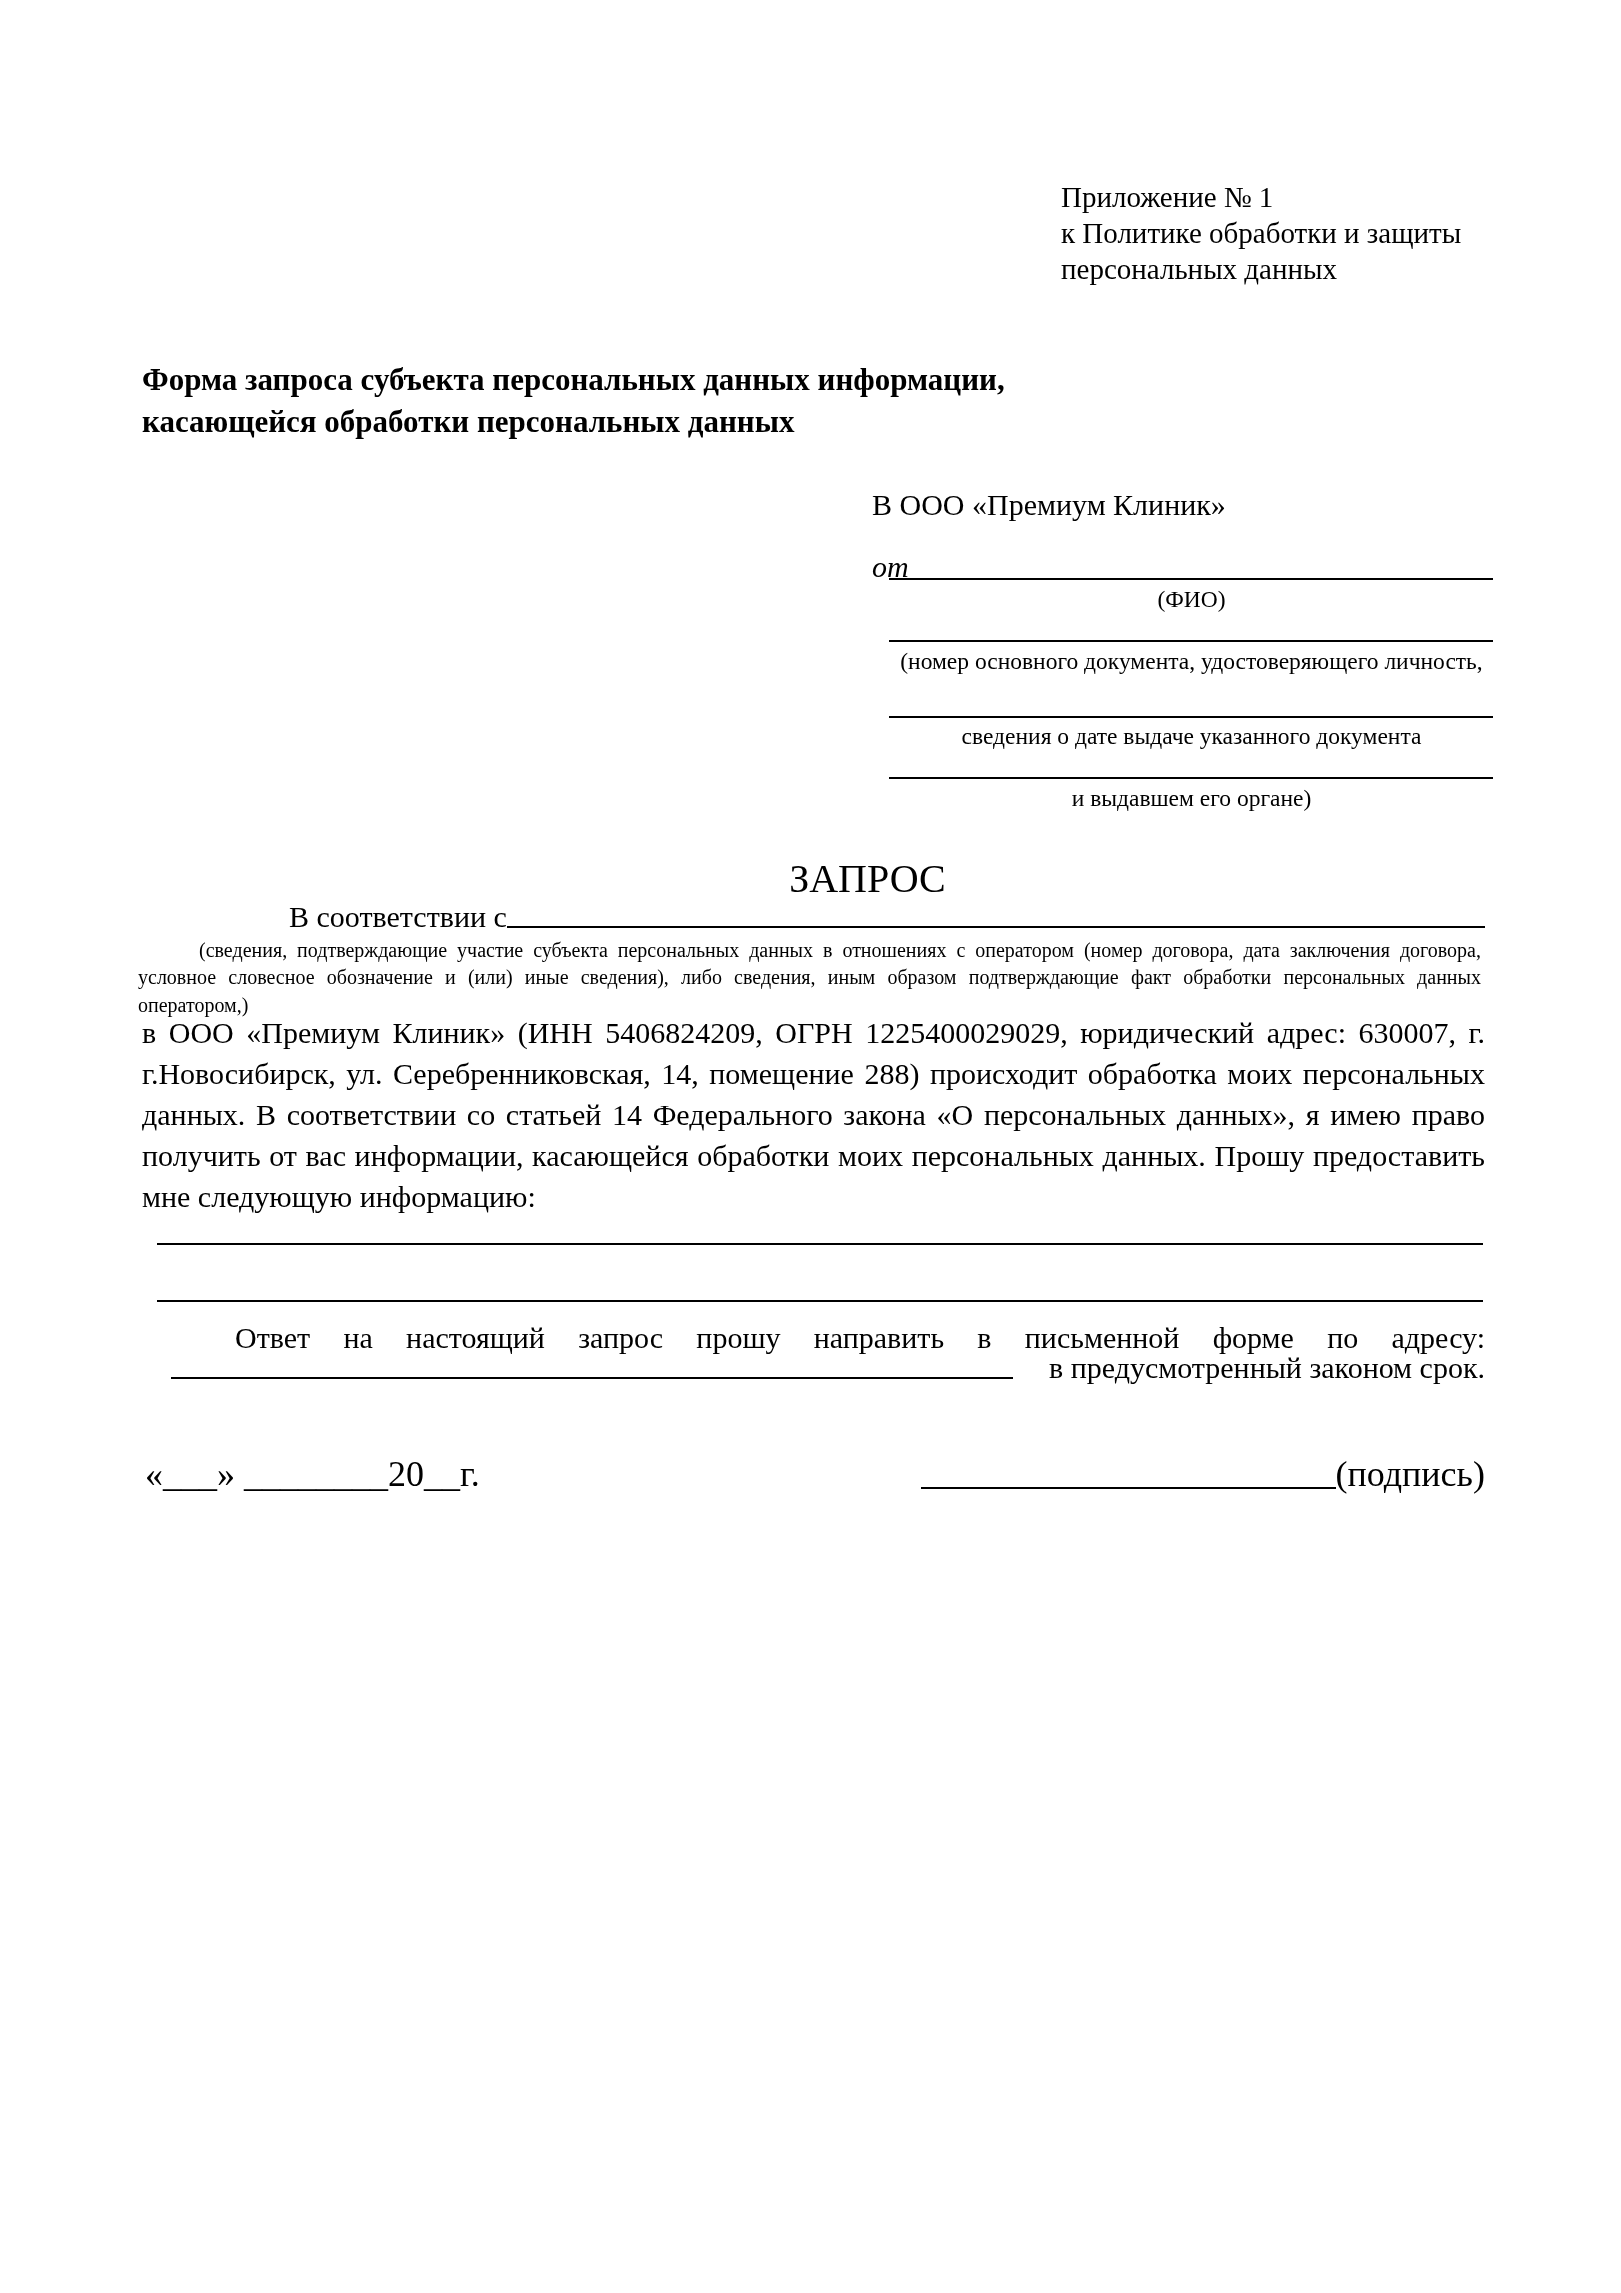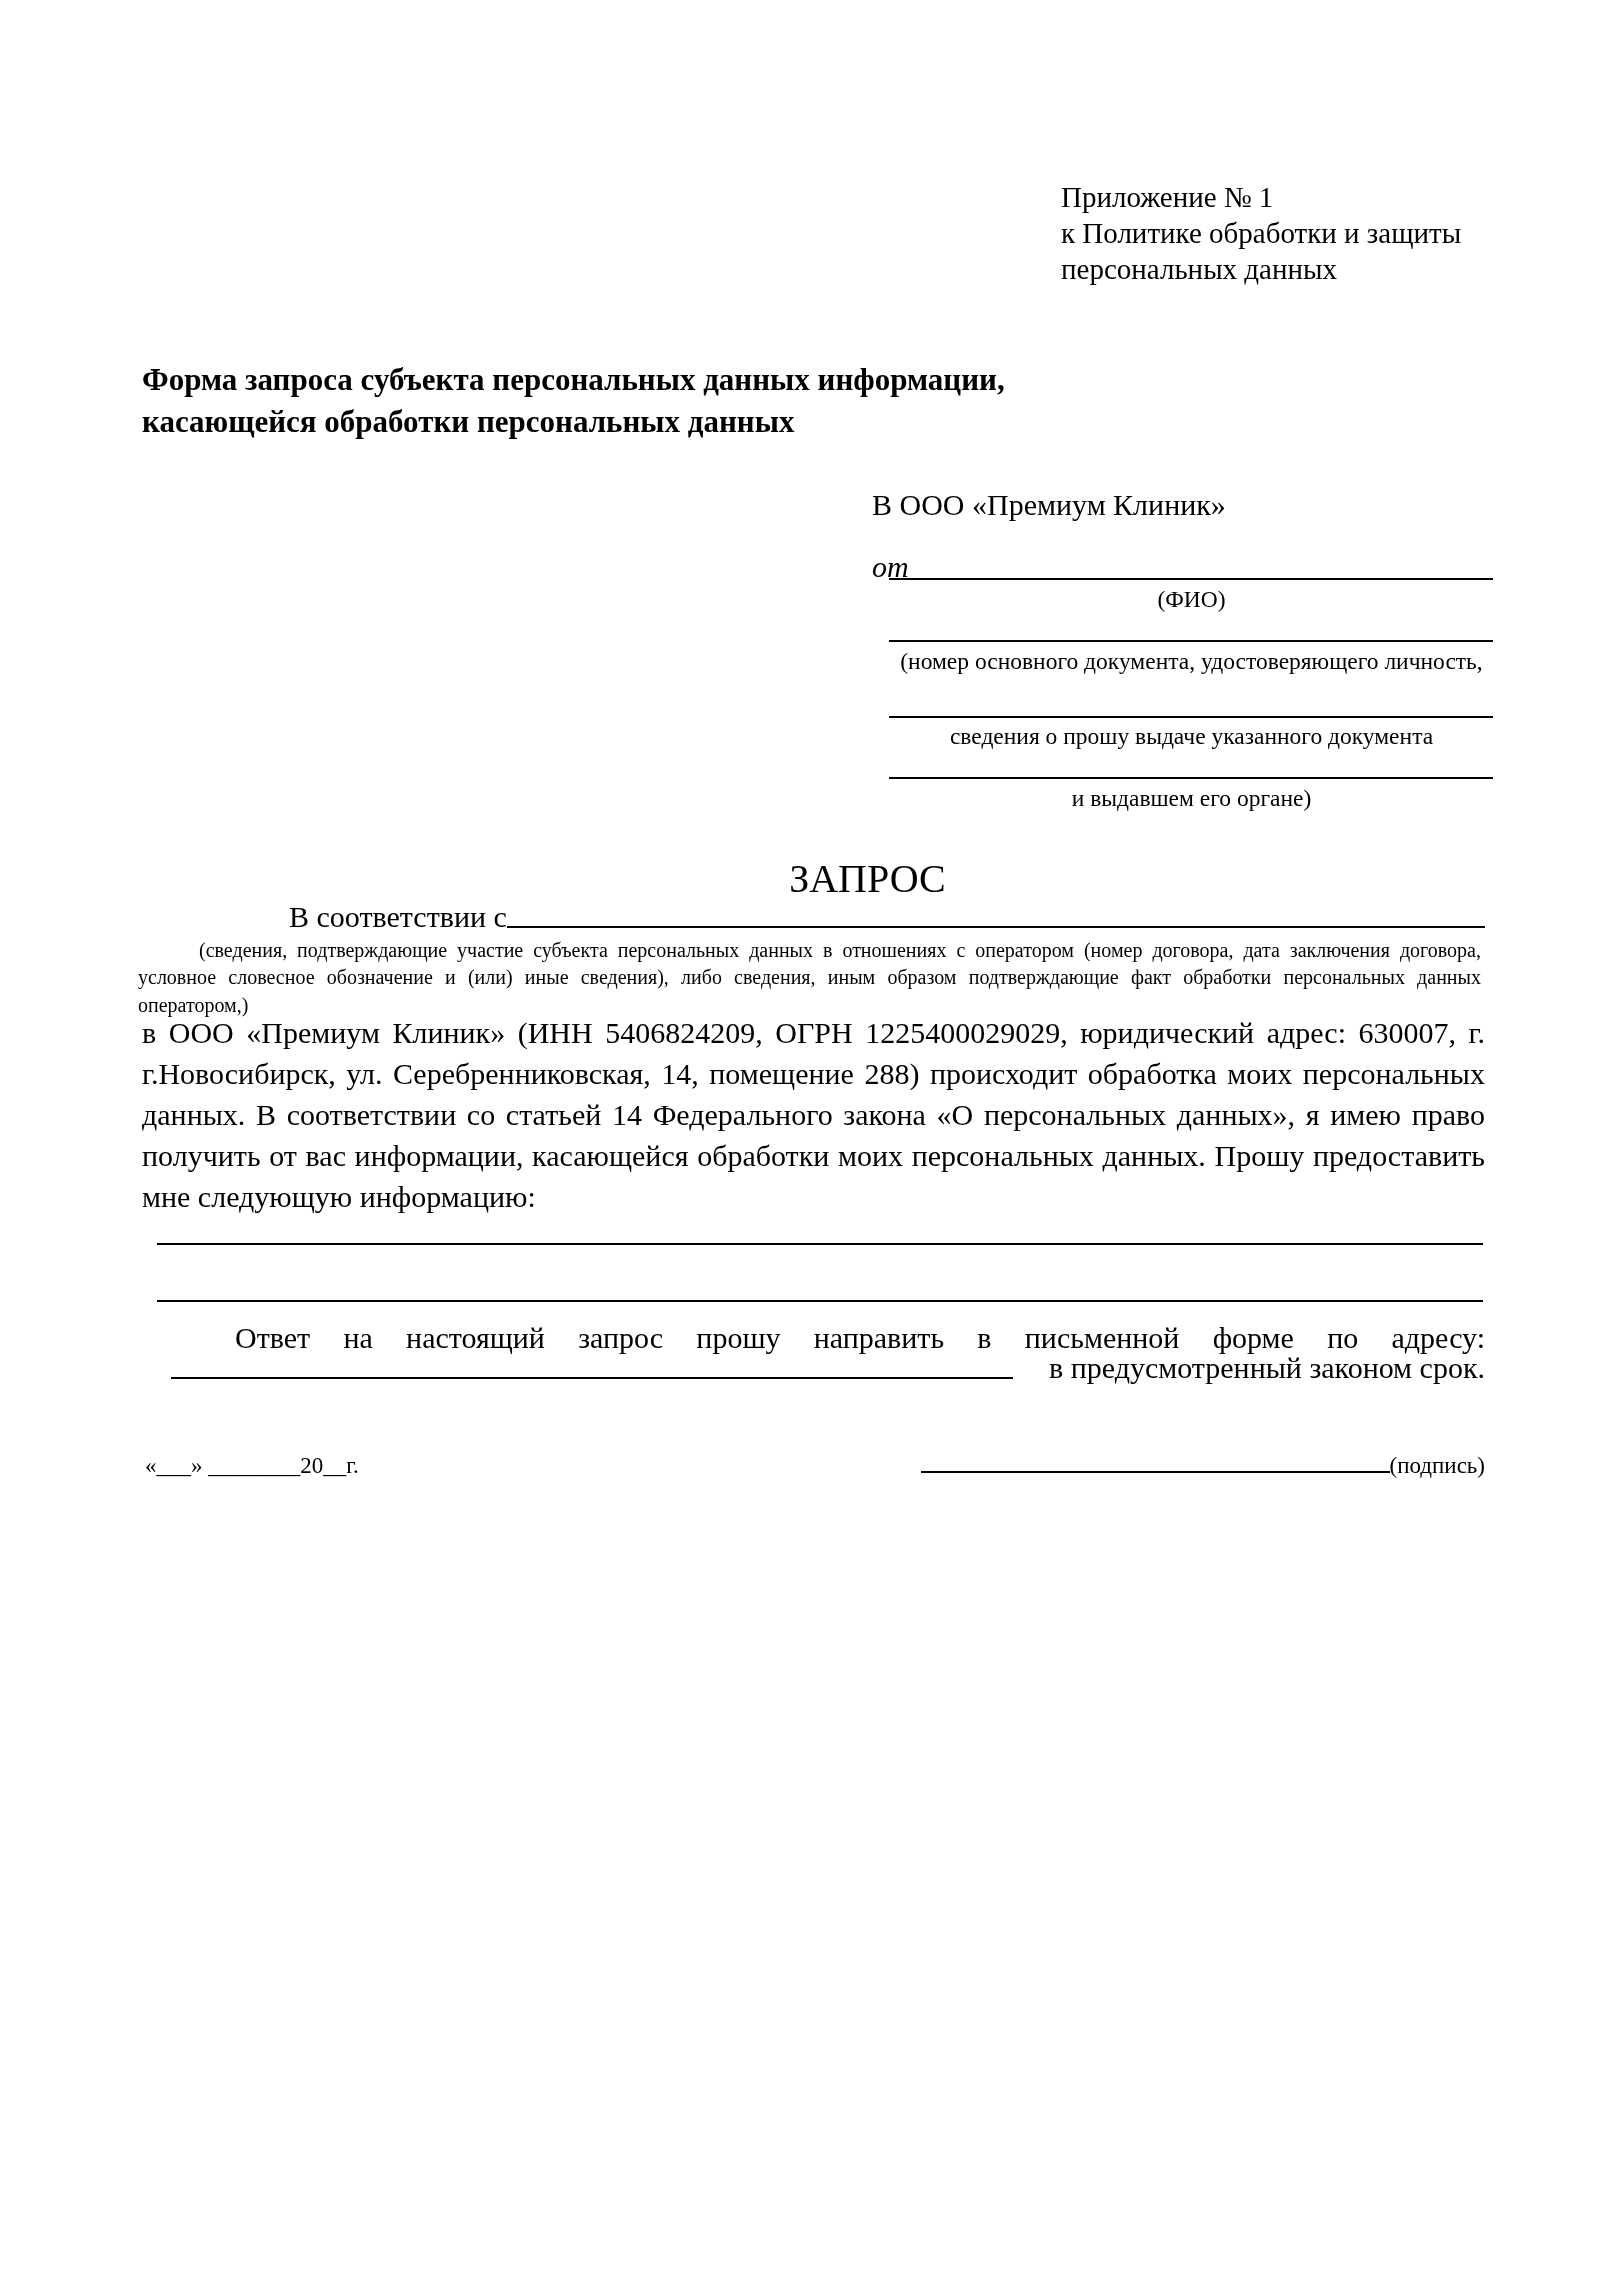--- a/index.html
+++ b/index.html
@@ -72,21 +72,21 @@
   .address-row {
     left: 142px; top: 1351px; width: 1343px;
     display: flex; align-items: flex-end; font-size: 30px; gap: 36px;
   }
   .address-row .fill { margin-left: 29px; }
   .address-row .tail { white-space: nowrap; }
 
   .sig-row {
     left: 145px; top: 1453px; width: 1340px;
     display: flex; justify-content: space-between; align-items: flex-end;
-    font-size: 23px;
+    font-size: 36px;
   }
   .sig-date { white-space: nowrap; }
   .sig-right { display: flex; align-items: flex-end; width: 564px; }
   .sig-right .fill { min-width: 412px; }
   .sig-caption { white-space: nowrap; }
 </style>
 </head>
 <body>
 
 <div class="page">
@@ -105,21 +105,21 @@
   <div class="abs addr-to">В ООО «Премиум Клиник»</div>
   <div class="abs addr-from">от</div>
 
   <div class="abs rule field-rule" style="top:578px"></div>
   <div class="abs field-caption" style="top:586px">(ФИО)</div>
 
   <div class="abs rule field-rule" style="top:640px"></div>
   <div class="abs field-caption" style="top:648px">(номер основного документа, удостоверяющего личность,</div>
 
   <div class="abs rule field-rule" style="top:716px"></div>
-  <div class="abs field-caption" style="top:723px">сведения о прошу выдаче указанного документа</div>
+  <div class="abs field-caption" style="top:723px">сведения о дате выдаче указанного документа</div>
 
   <div class="abs rule field-rule" style="top:777px"></div>
   <div class="abs field-caption" style="top:785px">и выдавшем его органе)</div>
 
   <div class="abs request-heading">ЗАПРОС</div>
 
   <div class="abs intro-row">
     <span class="intro-text">В соответствии с</span>
     <span class="fill"></span>
   </div>

